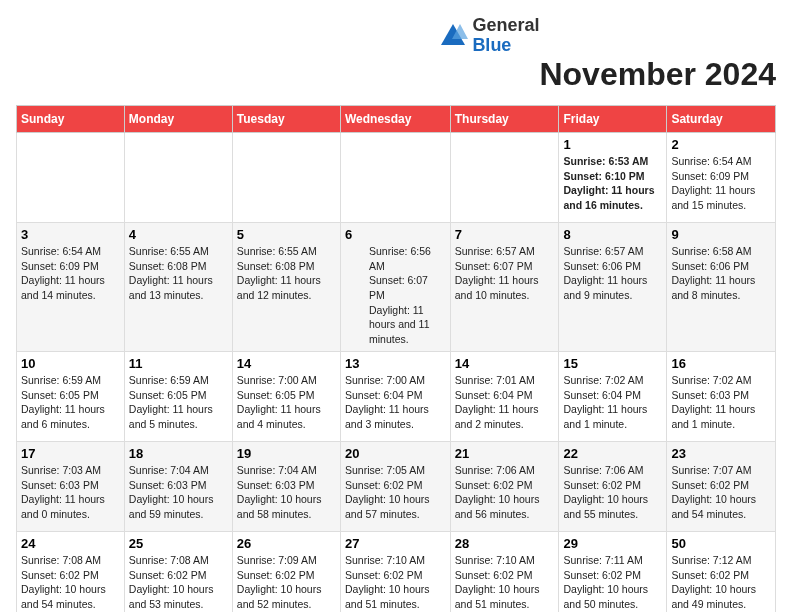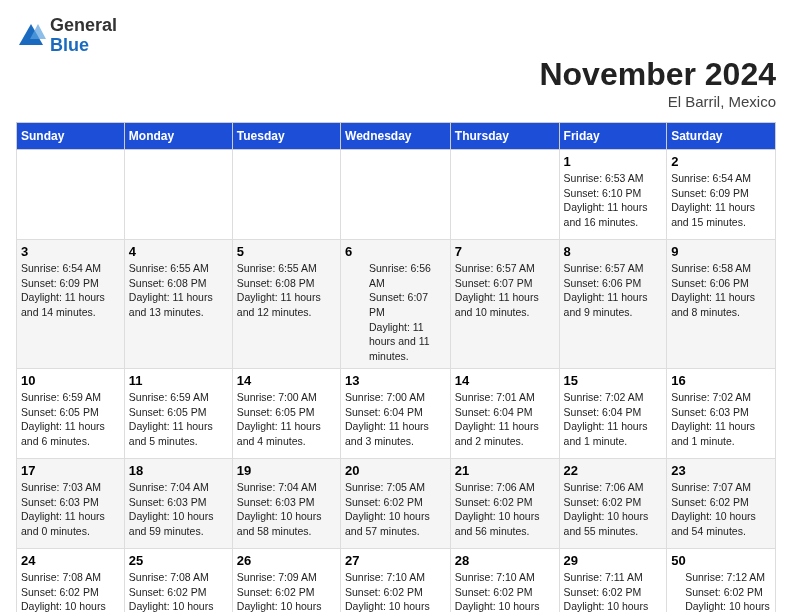--- a/index.html
+++ b/index.html
@@ -5,21 +5,21 @@
     * { box-sizing: border-box; margin: 0; padding: 0; }
     body {
       font-family: Arial, sans-serif;
       background: #fff;
       width: 792px;
       min-height: 612px;
       padding: 16px;
     }
     .header {
       display: flex;
-      justify-content: space-between;
+      justify-content: flex-end;
       align-items: flex-start;
       margin-bottom: 12px;
     }
     .logo {
       display: flex;
       align-items: center;
     }
     .logo-text {
       display: flex;
       flex-direction: column;
@@ -46,21 +46,21 @@
     .location {
       font-size: 15px;
       color: #444;
     }
     table {
       width: 100%;
       border-collapse: collapse;
       font-size: 11px;
     }
     thead tr th {
-      background-color: #1d4ed8;
+      background-color: #ef4444;
       color: #fff;
       padding: 6px 4px;
       text-align: left;
       font-size: 12px;
       border: 1px solid #ccc;
     }
     tbody tr td {
       vertical-align: top;
       border: 1px solid #ddd;
       padding: 4px;
@@ -94,21 +94,20 @@
       <polygon points="15,3 27,24 3,24" fill="#1a6bbf"></polygon>
       <polygon points="22,3 30,18 14,18" fill="#5ba3e0" opacity="0.7"></polygon>
     </svg>
     <div class="logo-text">
       <span class="logo-general">General</span>
       <span class="logo-blue">Blue</span>
     </div>
   </div>
   <div class="title-area">
     <div class="month-title">November 2024</div>
-    <div class="location">El Barril, Mexico</div>
   </div>
 </div>
 
 <table>
   <thead>
     <tr>
     <th>Sunday</th>
         <th>Monday</th>
         <th>Tuesday</th>
         <th>Wednesday</th>
@@ -119,21 +118,21 @@
   </thead>
   <tbody id="calendar-body">
   <tr>
         <td class="empty-cell"></td>
         <td class="empty-cell"></td>
         <td class="empty-cell"></td>
         <td class="empty-cell"></td>
         <td class="empty-cell"></td>
         <td>
           <div class="day-num">1</div>
-          <div class="day-info" style="white-space: pre-line;">Sunrise: 6:53 AM
+          <div class="day-info" style="white-space: pre-line; font-weight: bold;">Sunrise: 6:53 AM
 Sunset: 6:10 PM
 Daylight: 11 hours and 16 minutes.</div>
         </td>
         <td>
           <div class="day-num">2</div>
           <div class="day-info" style="white-space: pre-line;">Sunrise: 6:54 AM
 Sunset: 6:09 PM
 Daylight: 11 hours and 15 minutes.</div>
         </td>
       </tr>
@@ -301,19 +300,19 @@
 Daylight: 10 hours and 51 minutes.</div>
         </td>
         <td>
           <div class="day-num">29</div>
           <div class="day-info" style="white-space: pre-line;">Sunrise: 7:11 AM
 Sunset: 6:02 PM
 Daylight: 10 hours and 50 minutes.</div>
         </td>
         <td>
           <div class="day-num">50</div>
-          <div class="day-info" style="white-space: pre-line; margin-left: 14px;">Sunrise: 7:12 AM
+          <div class="day-info" style="white-space: pre-line;">Sunrise: 7:12 AM
 Sunset: 6:02 PM
 Daylight: 10 hours and 49 minutes.</div>
         </td>
       </tr>
     </tbody>
 </table>
 
 </body></html>

